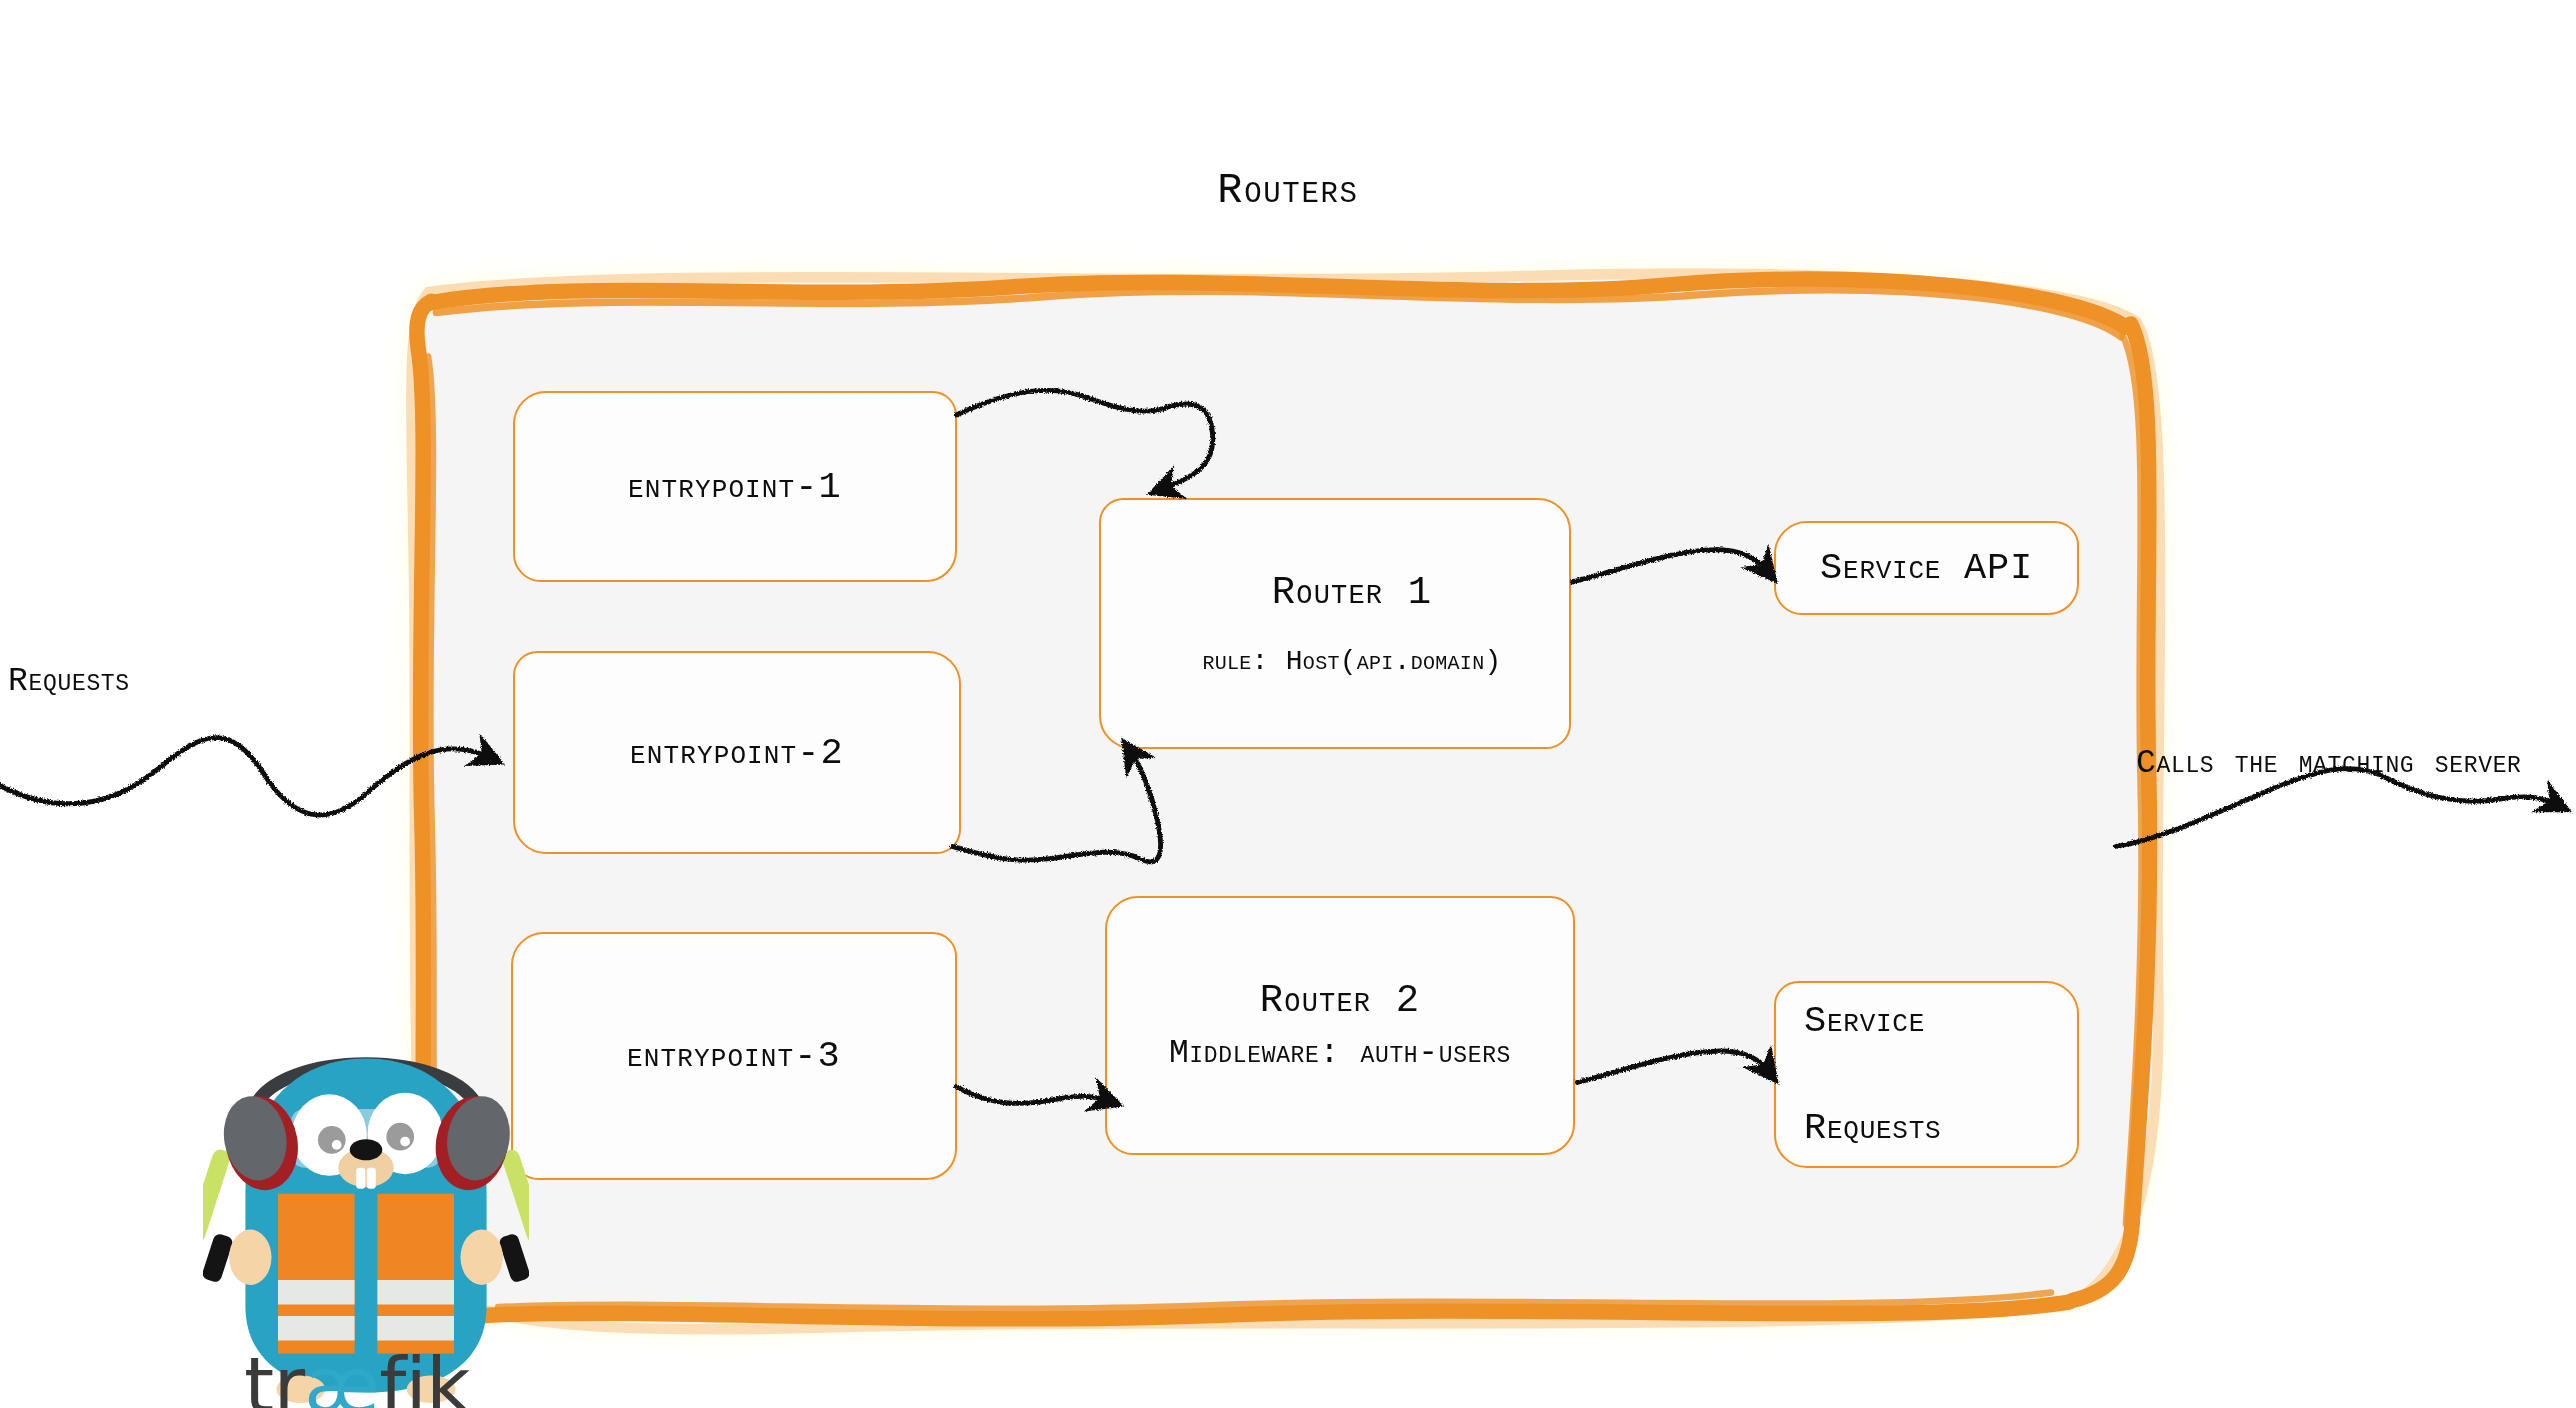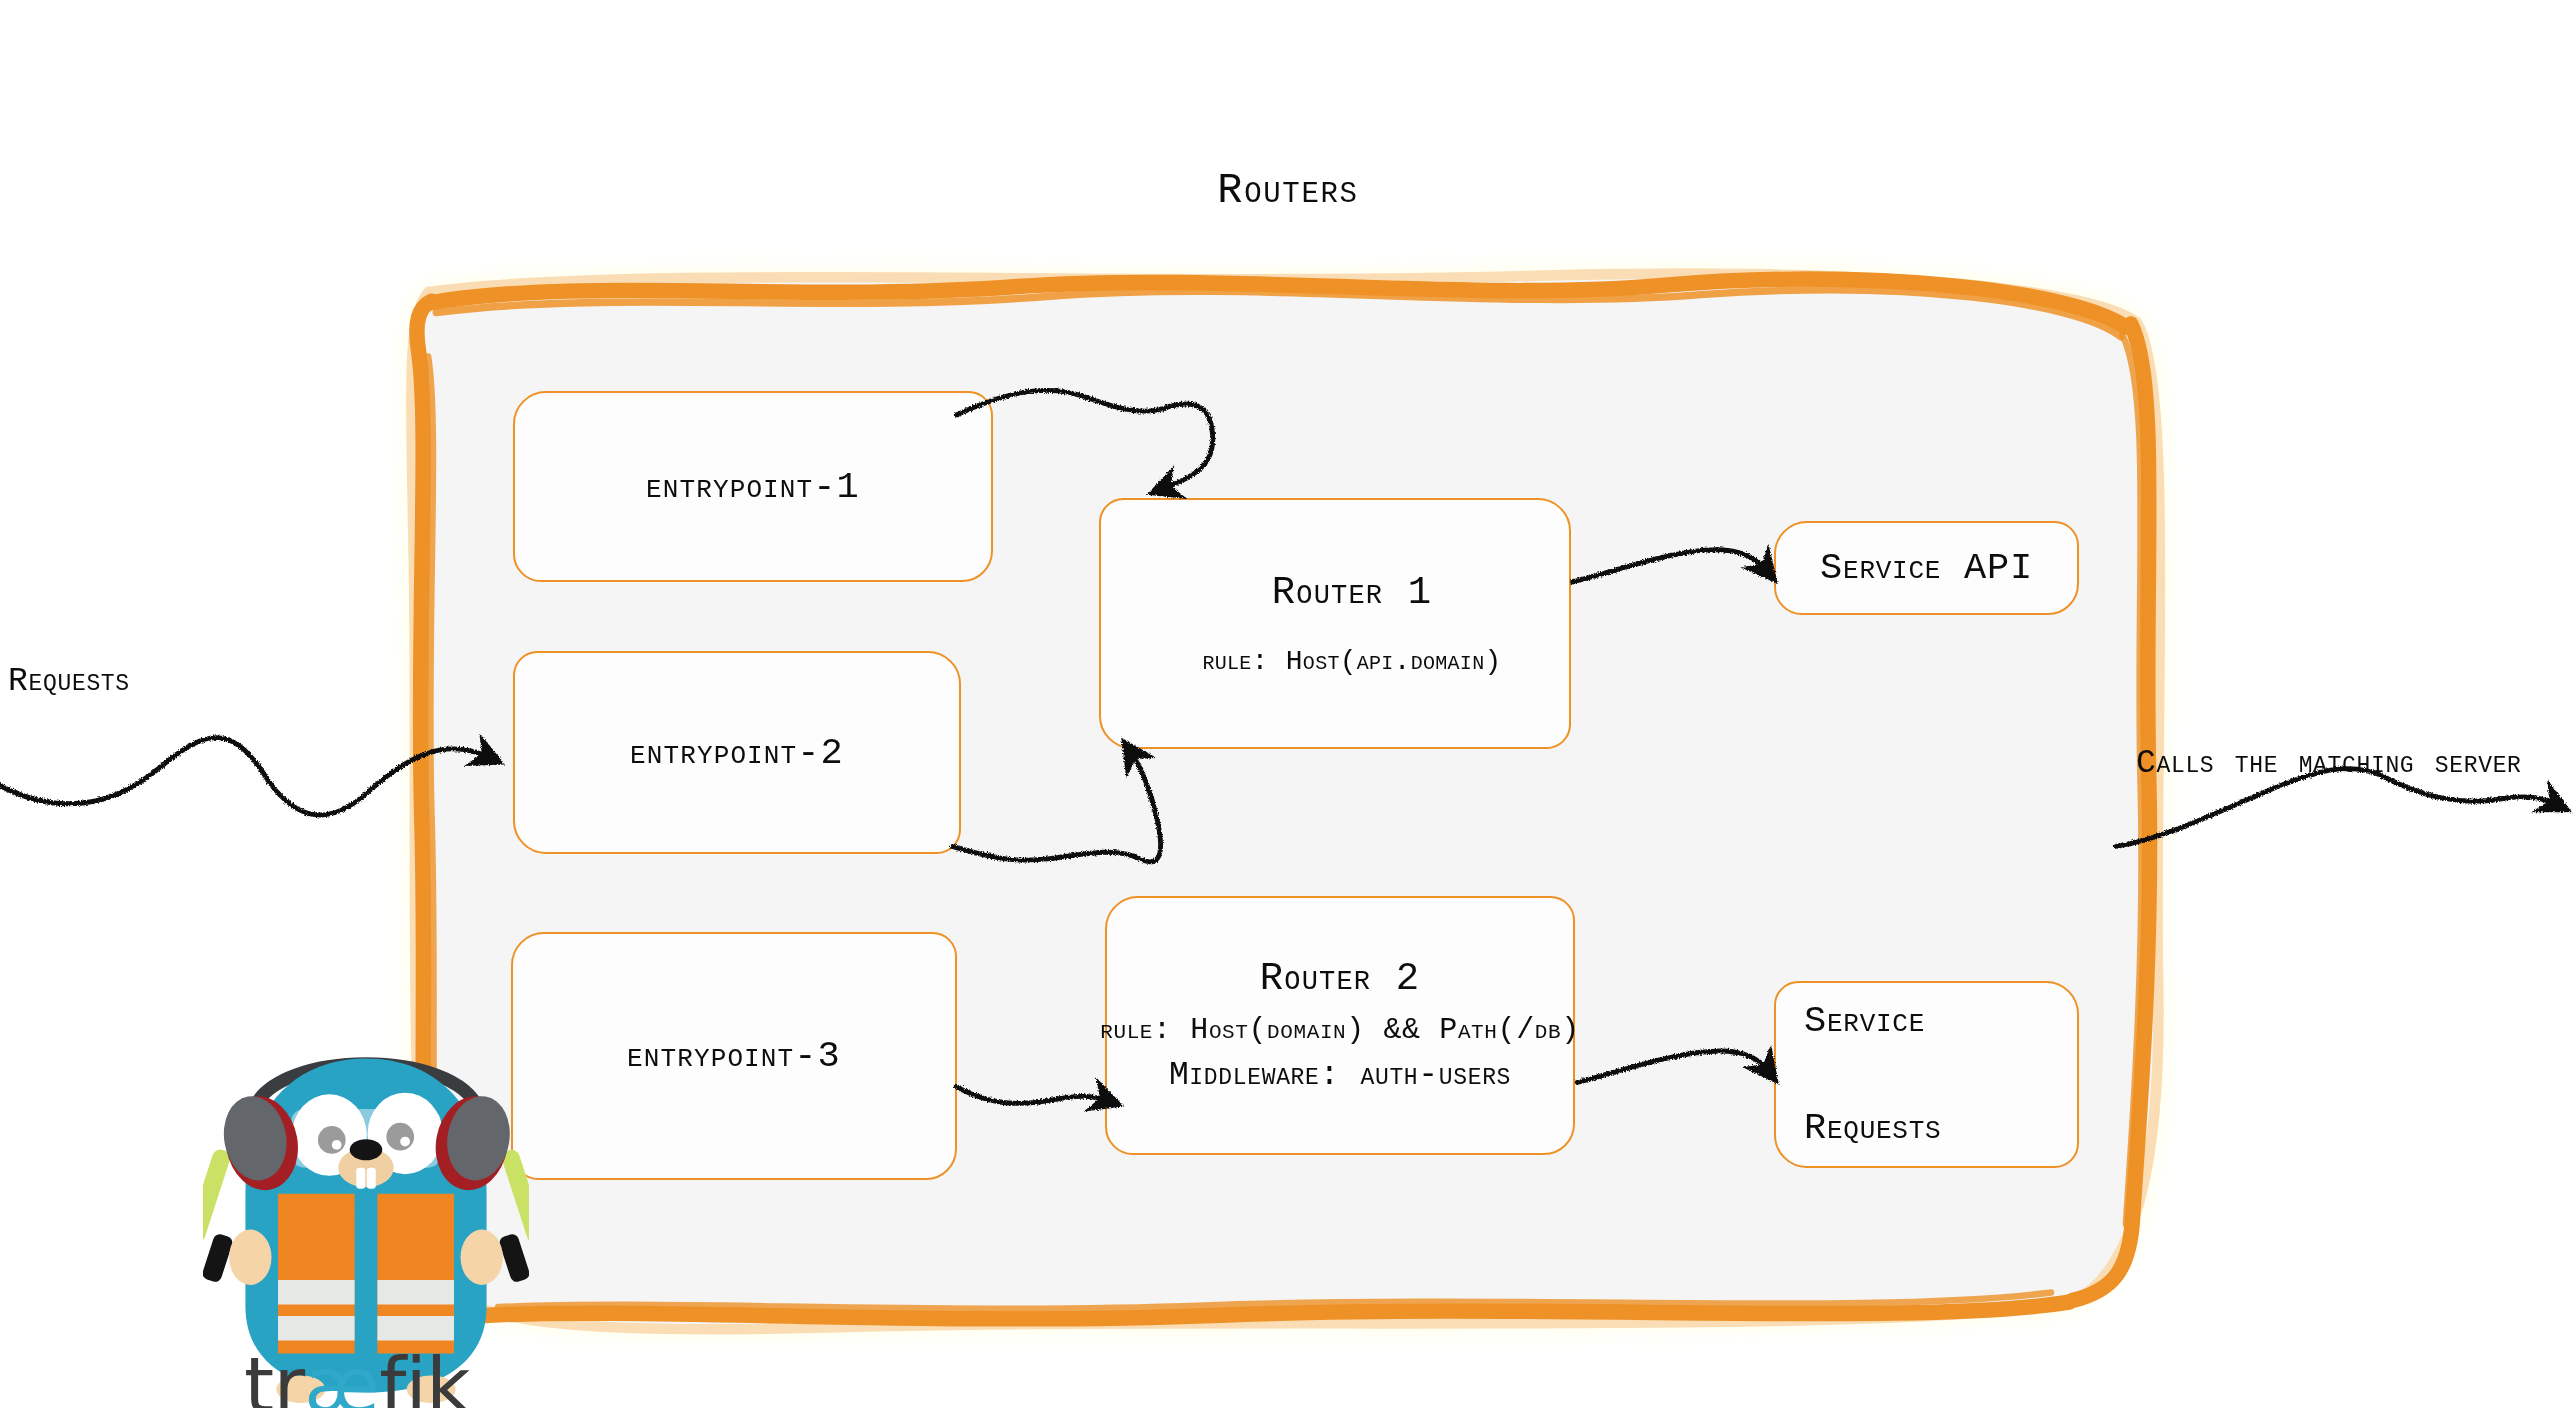--- a/index.html
+++ b/index.html
@@ -136,40 +136,39 @@
     <path d="M540 1572 C 508 1500, 526 1260, 518 1000 C 512 760, 528 520, 514 430
              C 509 396, 514 378, 530 370" stroke-width="19"></path>
     <path d="M552 1560 C 522 1486, 538 1250, 530 996 C 524 760, 540 526, 526 438" stroke-width="8" opacity="0.8"></path>
   </g>
 </svg>
 
 <div class="diagram-title">
   <span class="sketch-text">Routers</span>
 </div>
 
-<div class="node-box skew-a" style="left:513px; top:391px; width:480px; height:191px;">
+<div class="node-box skew-a" style="left:513px; top:391px; width:444px; height:191px;">
   <span class="sketch-text ep-label">entrypoint-1</span>
 </div>
 
 <div class="node-box skew-b" style="left:513px; top:651px; width:448px; height:203px;">
   <span class="sketch-text ep-label">entrypoint-2</span>
 </div>
 
 <div class="node-box skew-a" style="left:511px; top:932px; width:446px; height:248px;">
   <span class="sketch-text ep-label">entrypoint-3</span>
 </div>
 
 <div class="node-box skew-b" style="left:1099px; top:498px; width:472px; height:251px;padding-left:34px;">
   <span class="sketch-text router-title" style="margin-bottom:31px;">Router 1</span>
   <span class="sketch-text router-rule">rule: Host(api.domain)</span>
 </div>
 
 <div class="node-box skew-a" style="left:1105px; top:896px; width:470px; height:259px;">
   <span class="sketch-text router-title" style="margin-bottom:11.4px;">Router 2</span>
-  <span class="sketch-text router-rule-sm" style="margin-bottom:9.8px;">rule: Host(domain) &amp;&amp; Path(/db)</span>
   <span class="sketch-text router-mw">Middleware: auth-users</span>
 </div>
 
 <div class="node-box skew-a" style="left:1774px; top:521px; width:305px; height:94px;">
   <span class="sketch-text svc-label">Service API</span>
 </div>
 
 <div class="node-box skew-b stack-left" style="left:1774px; top:981px; width:305px; height:187px;gap:47px;">
   <span class="sketch-text svc-label" style="margin-bottom:18px;">Service</span>
   <span class="sketch-text svc-label">Requests</span>

